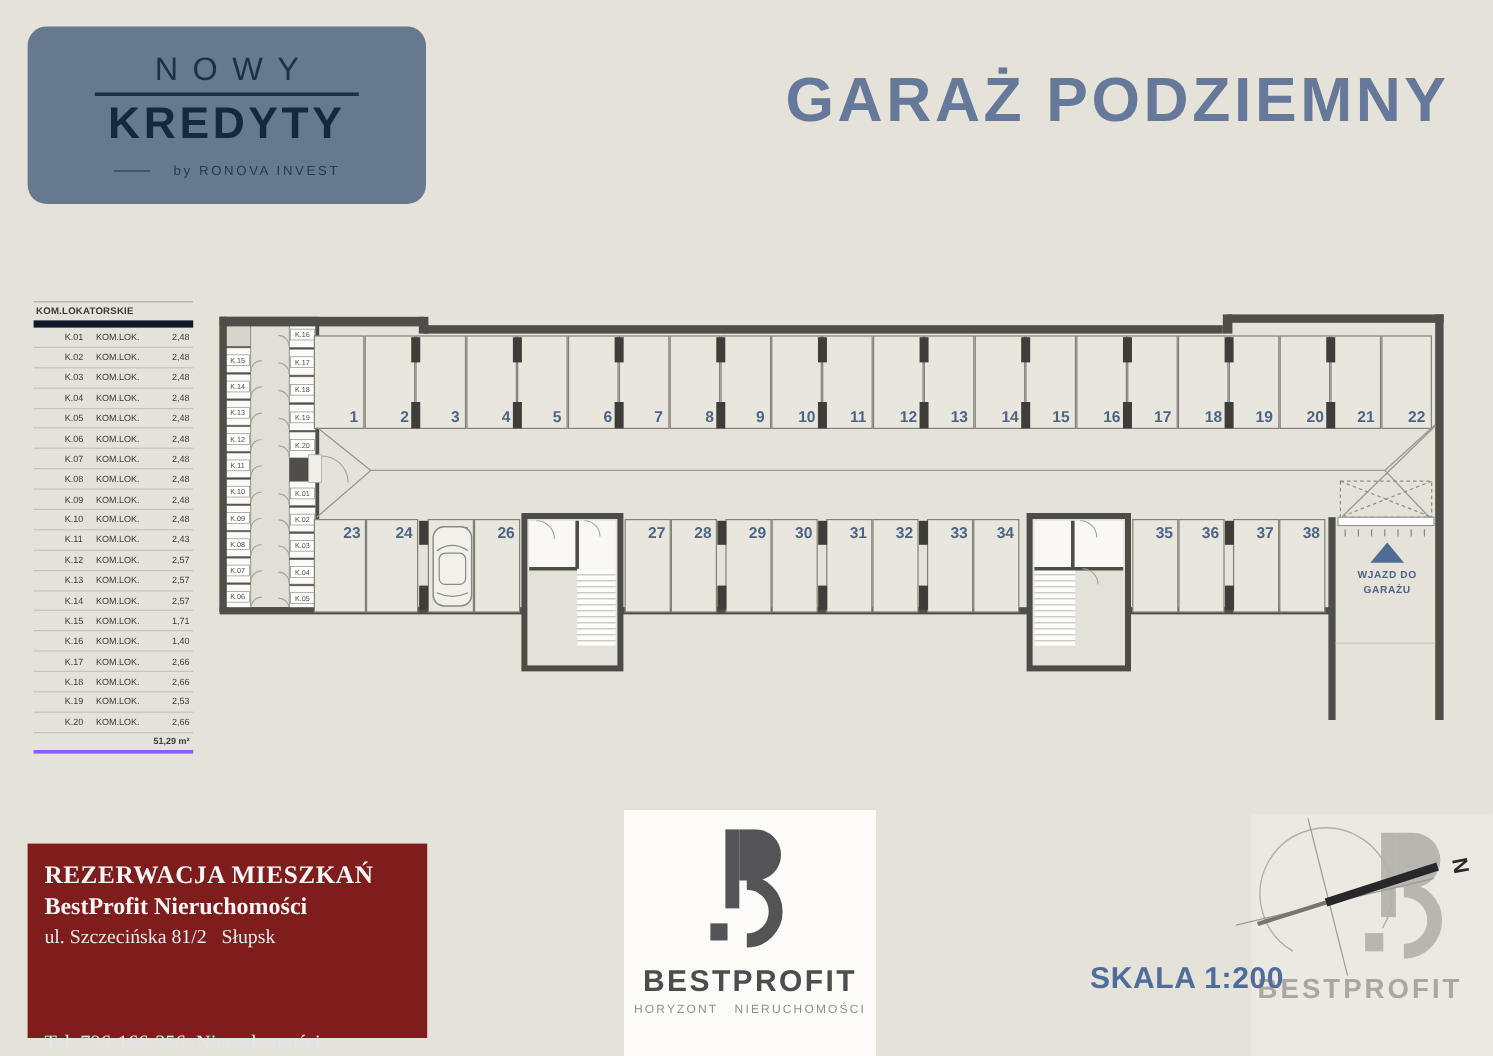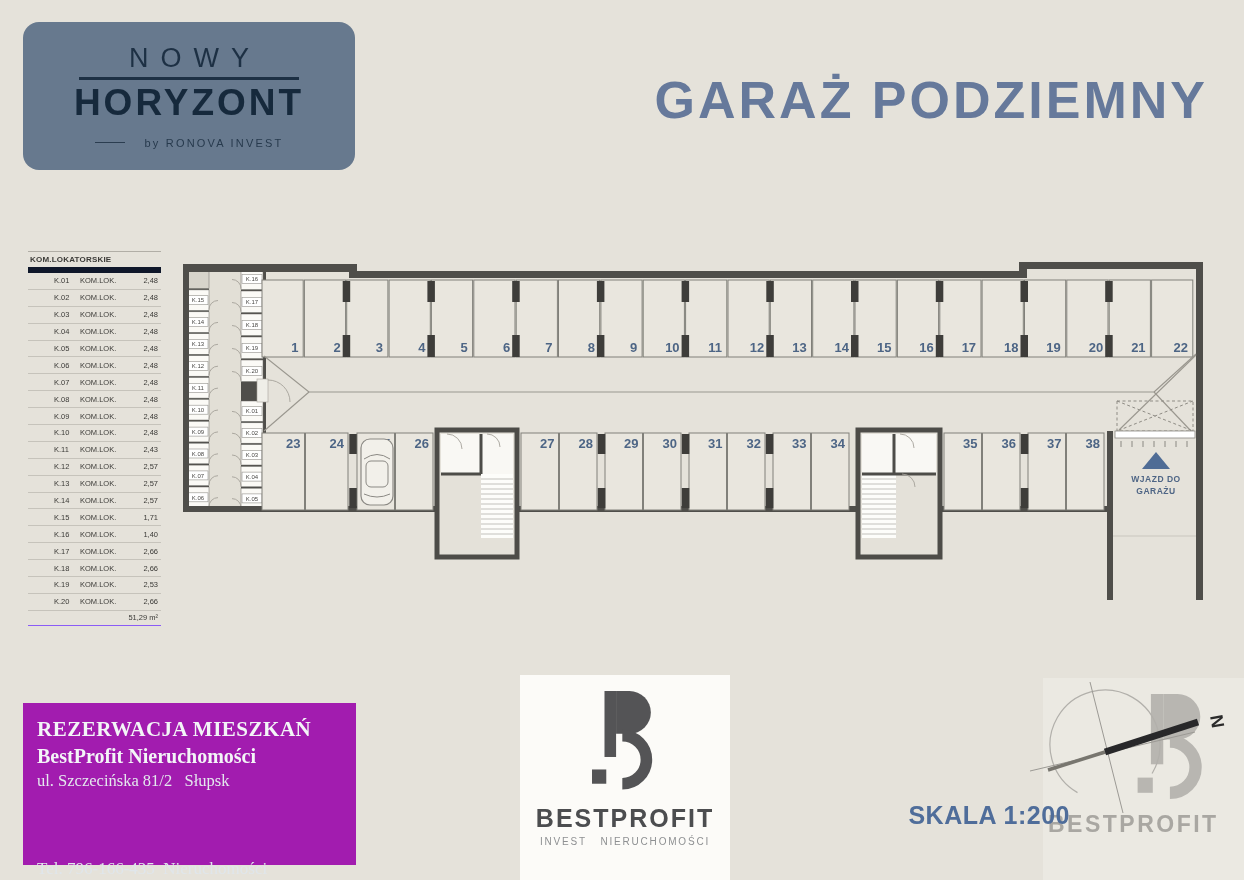--- a/index.html
+++ b/index.html
@@ -13,50 +13,50 @@
     background:#67798e;color:#1b2e41;display:flex;flex-direction:column;
     align-items:center;justify-content:center;border-radius:16px;
   }
   .logo-nowy{font-size:27px;letter-spacing:12px;text-indent:12px;font-weight:400;color:#1d3044}
   .logo-line{width:220px;height:2.5px;background:#1d3044;margin:3px auto 2px}
   .logo-horyzont{font-size:37px;font-weight:bold;letter-spacing:3px;color:#16293c}
   .logo-byline{display:flex;align-items:center;gap:20px;margin-top:13px}
   .byline-dash{width:30px;height:0;border-top:1.6px solid #2b3d50}
   .byline-text{font-size:11px;letter-spacing:2.2px;color:#273a4d}
   .page-title{
-    position:absolute;top:70px;right:36px;width:620px;text-align:right;
+    position:absolute;top:54px;right:36px;width:620px;text-align:right;
     font-size:52px;font-weight:bold;letter-spacing:3px;color:#66799b;white-space:nowrap;
   }
   
   #storage-table{position:absolute;left:28px;top:251px;width:133px;color:#3b3a37;z-index:3}
   .tbl-title{font-weight:bold;font-size:8px;letter-spacing:.2px;padding:3px 0 3px 2px;
     border-top:1px solid #b1aea6;border-bottom:6px solid #0f172a}
   .tbl-row{display:flex;align-items:center;height:15.9px;border-bottom:1px solid #c6c3bb;font-size:7.5px}
   .tbl-id{width:26px;margin-left:26px}
   .tbl-type{flex:1}
   .tbl-area{width:28px;text-align:right;padding-right:3px}
   .tbl-total{height:14px;display:flex;align-items:center;justify-content:flex-end;
-    font-weight:normal;font-size:7.5px;padding-right:3px;border-bottom:1px solid #8b5cf6}
+    font-weight:bold;font-size:7.5px;padding-right:3px;border-bottom:3px solid #8b5cf6}
   
   #plan-svg{position:absolute;left:0;top:0;z-index:1}
   #plan-svg text{font-family:"Liberation Sans",sans-serif}
   .space{fill:#e9e6de;stroke:#81807a;stroke-width:1}
   .pillar{fill:#3e3d3a}
   .num{font-size:13px;font-weight:bold;fill:#4d6585}
   .klabel{font-size:6px;fill:#4b4a47;text-anchor:middle}
   .klabel-box{fill:#ffffff;stroke:#92908a;stroke-width:.6}
   .entr{font-size:8.5px;font-weight:bold;fill:#4e6585;letter-spacing:.5px;text-anchor:middle}
   .wall{fill:#4f4e4a}
   .thinline{stroke:#9a978f;stroke-width:1.1;fill:none}
   .dashline{stroke:#8f8c85;stroke-width:1;fill:none;stroke-dasharray:3 2.5}
   .treads{stroke:#b3b1ac;stroke-width:.8;fill:none}
   .arc{stroke:#a5a29a;stroke-width:.9;fill:none}
   
   .contact-box{
-    position:absolute;left:23px;top:703px;width:333px;height:162px;background:#a21caf;
+    position:absolute;left:23px;top:703px;width:333px;height:162px;background:#7f1d1d;
     color:#f3f5f7;font-family:"Liberation Serif",serif;padding:14px 0 0 14px;box-sizing:border-box;
   }
   .contact-line1{font-size:21px;font-weight:bold;letter-spacing:.5px}
   .contact-line2{font-size:20px;font-weight:bold;margin-top:3px}
   .contact-address{font-size:16.5px;margin-top:3px;color:#e4e9ee;white-space:pre}
   .contact-tels{margin-top:24px;font-size:17px;color:#e0e6eb;line-height:1.25;white-space:pre}
   .bp-card{
     position:absolute;left:520px;top:675px;width:210px;height:205px;background:#fcfbf8;
     display:flex;flex-direction:column;align-items:center;z-index:2;
   }
@@ -70,21 +70,21 @@
   }
   #compass-svg{position:absolute;left:990px;top:680px;z-index:2}
   #compass-svg text{font-family:"Liberation Sans",sans-serif}
 </style>
 </head>
 <body>
 
 <div class="logo-box">
   <div class="logo-nowy">NOWY</div>
   <div class="logo-line"></div>
-  <div class="logo-horyzont">HORYZONT</div>
+  <div class="logo-horyzont">KREDYTY</div>
   <div class="logo-byline">
     <span class="byline-dash"></span>
     <span class="byline-text">by RONOVA INVEST</span>
   </div>
 </div>
 <div class="page-title">GARAŻ PODZIEMNY</div>
 
 <div id="storage-table">
   <div class="tbl-title">KOM.LOKATORSKIE</div>
   <div id="tbl-rows">
@@ -455,38 +455,38 @@
     <text class="entr" x="1156" y="494">GARAŻU</text>
     <line x1="1113" y1="536" x2="1196" y2="536" stroke="#c9c6be" stroke-width="1"></line>
   </g>
 </svg>
 
 <div class="contact-box">
   <div class="contact-line1">REZERWACJA MIESZKAŃ</div>
   <div class="contact-line2">BestProfit Nieruchomości</div>
   <div class="contact-address">ul. Szczecińska 81/2   Słupsk</div>
   <div class="contact-tels">
-    <div>Tel. 796-166-435  Nieruchomości</div>
+    <div>Tel. 796-166-356  Nieruchomości</div>
     
   </div>
 </div>
 
 <div class="side-panel"></div>
 
 <div class="bp-card">
   <svg width="82" height="107" viewBox="0 0 90 120">
     <g fill="#545456" stroke="none">
       <rect x="22" y="0" width="13" height="74"></rect>
       <rect x="8" y="88" width="16" height="16"></rect>
       <path d="M35 0 H50 A24 24 0 0 1 50 48 H35 Z"></path>
     </g>
     <path d="M42 50 A27 27 0 0 1 42 104" fill="none" stroke="#545456" stroke-width="13"></path>
   </svg>
   <div class="bp-name">BESTPROFIT</div>
-  <div class="bp-sub">INVEST   NIERUCHOMOŚCI</div>
+  <div class="bp-sub">HORYZONT   NIERUCHOMOŚCI</div>
 </div>
 
 <div class="scale-label">SKALA 1:200</div>
 
 <svg id="compass-svg" width="254" height="200" viewBox="0 0 254 200" xmlns="http://www.w3.org/2000/svg">
 
   <g transform="translate(140,14) scale(0.95)">
     <g fill="#b8b6b1" stroke="none">
       <rect x="22" y="0" width="13" height="74"></rect>
       <rect x="8" y="88" width="16" height="16"></rect>

